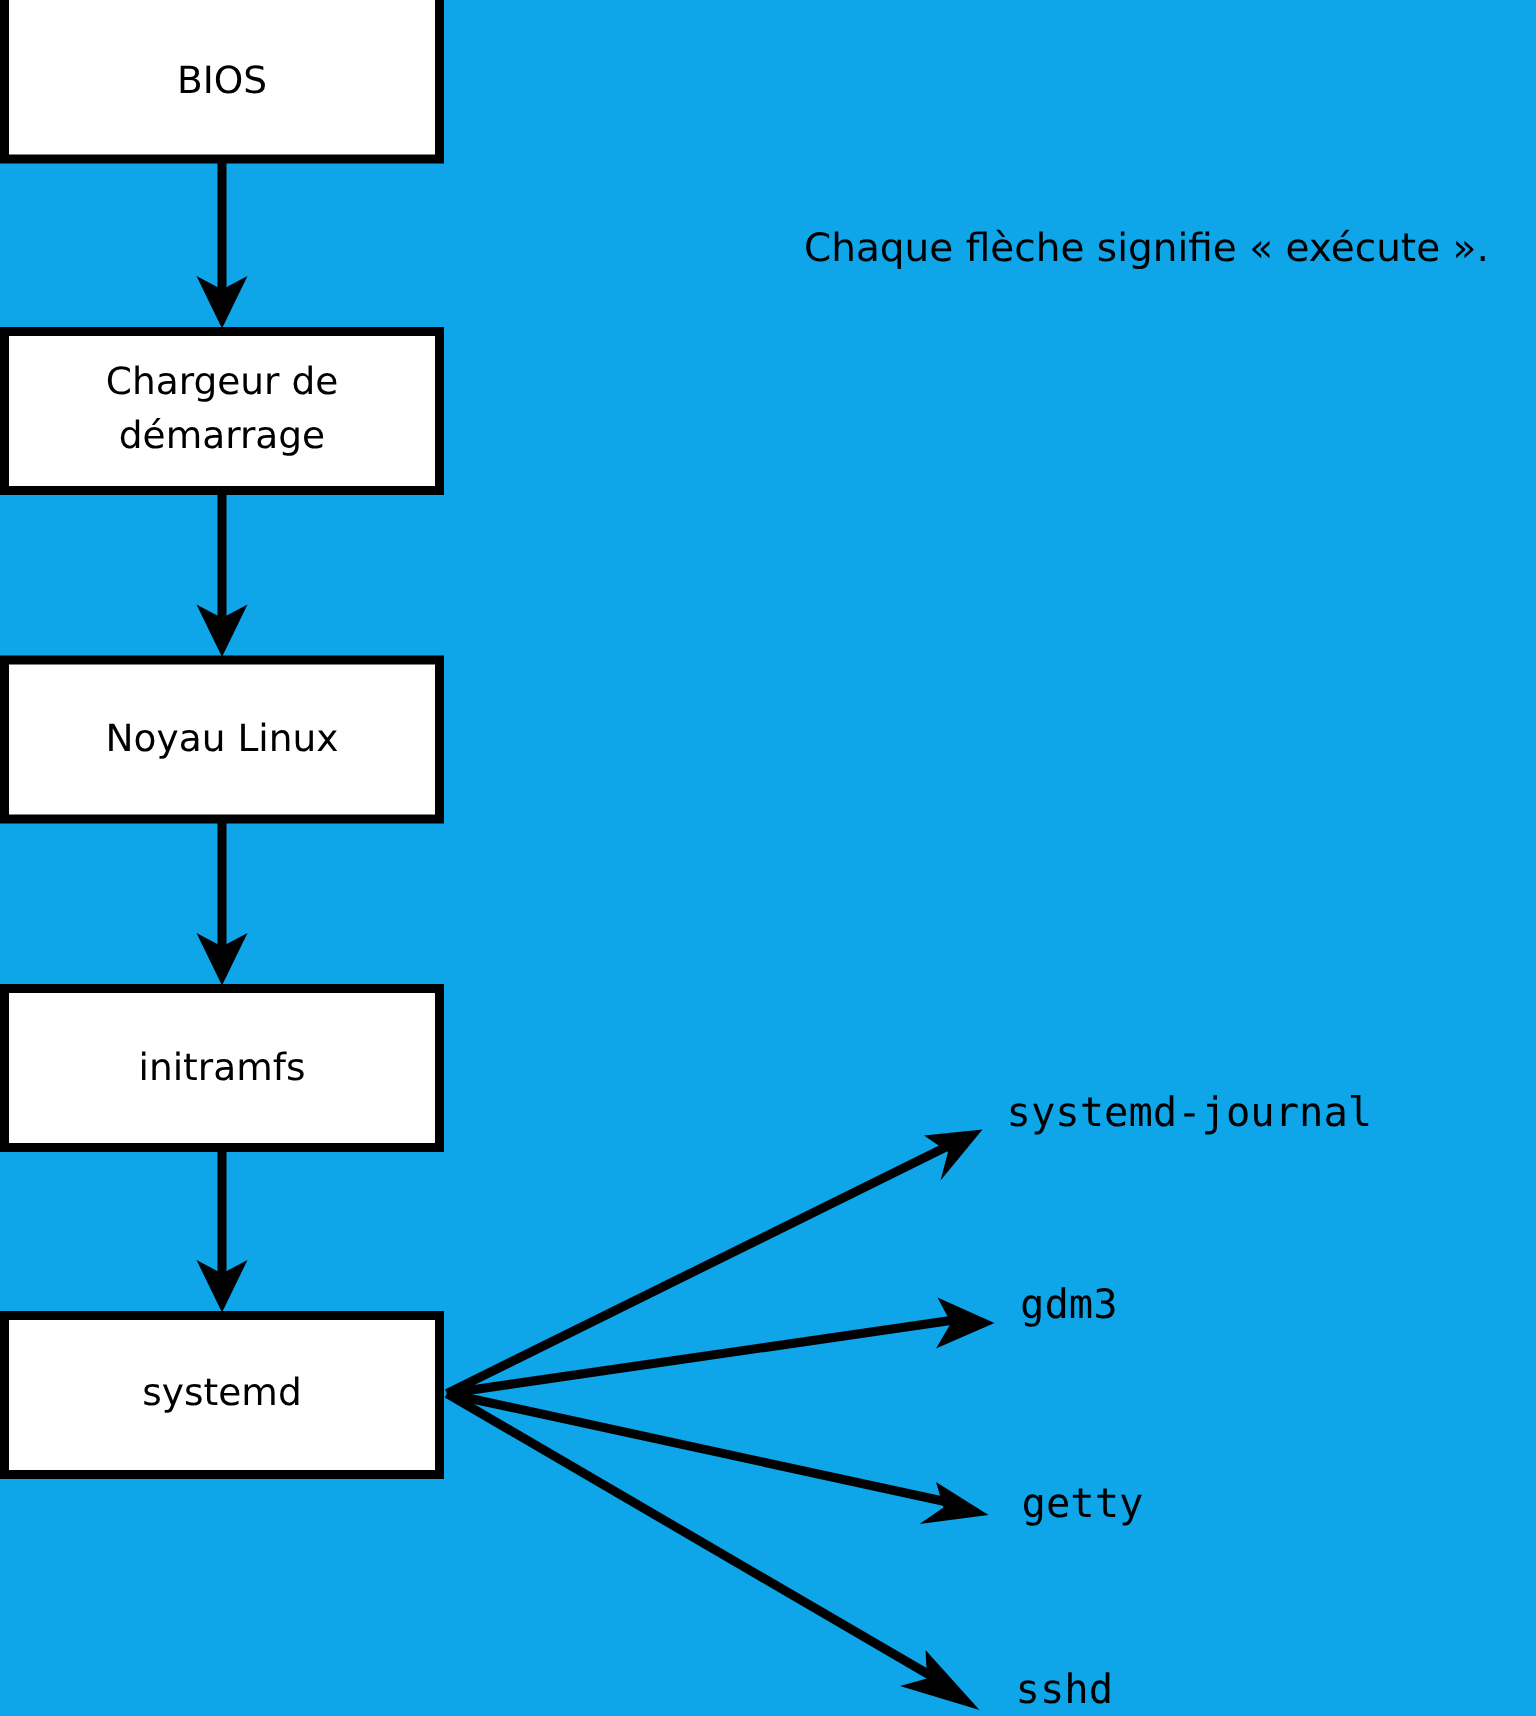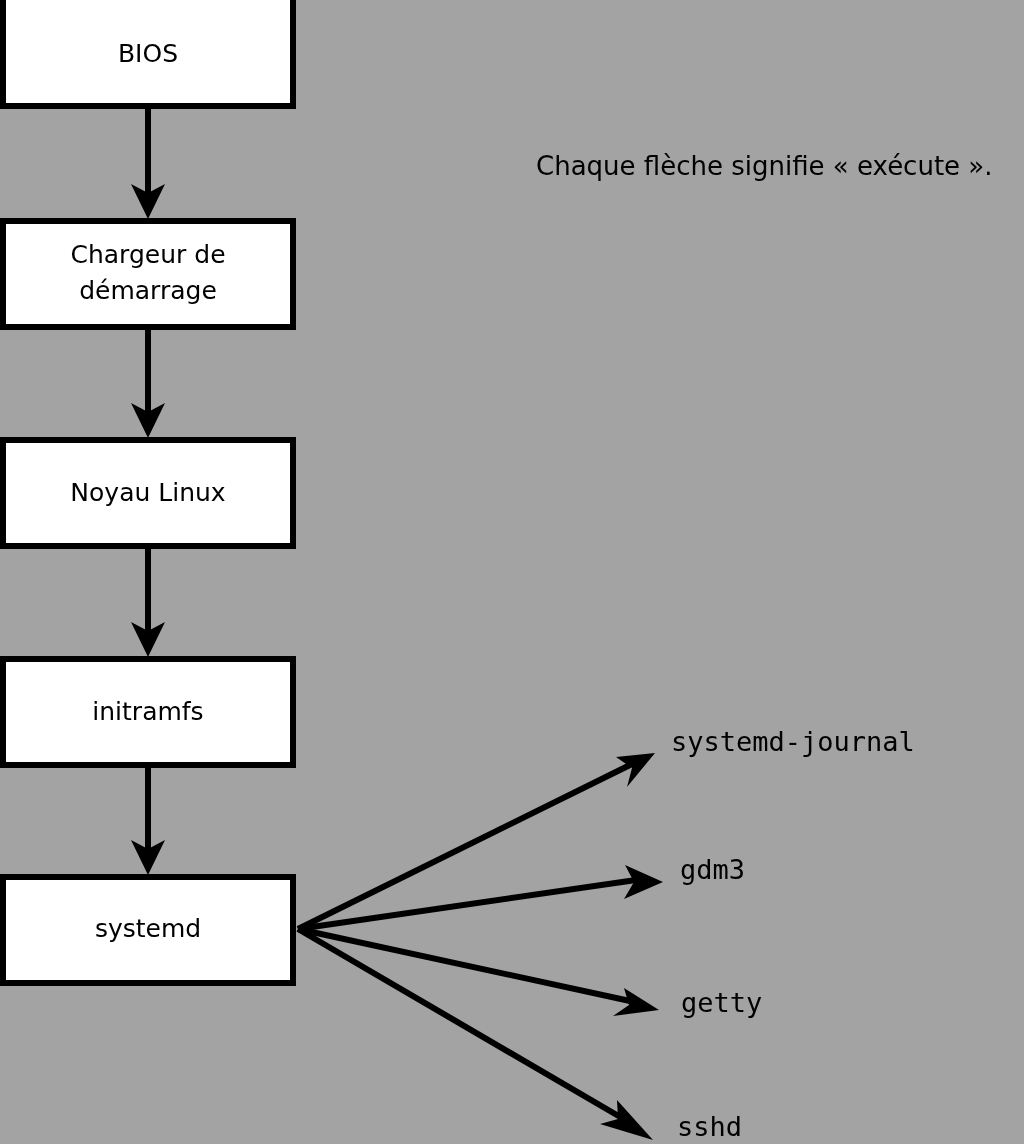--- a/index.html
+++ b/index.html
@@ -7,21 +7,21 @@
     padding: 0;
     background: #ffffff;
   }
   body {
     font-family: "DejaVu Sans", sans-serif;
   }
   #canvas {
     position: relative;
     width: 1024px;
     height: 1144px;
-    background: #a3a3a3;
+    background: #0ea5e9;
     overflow: hidden;
   }
   #diagram-svg {
     position: absolute;
     left: 0;
     top: 0;
     width: 1024px;
     height: 1144px;
   }
   .box-rect {

